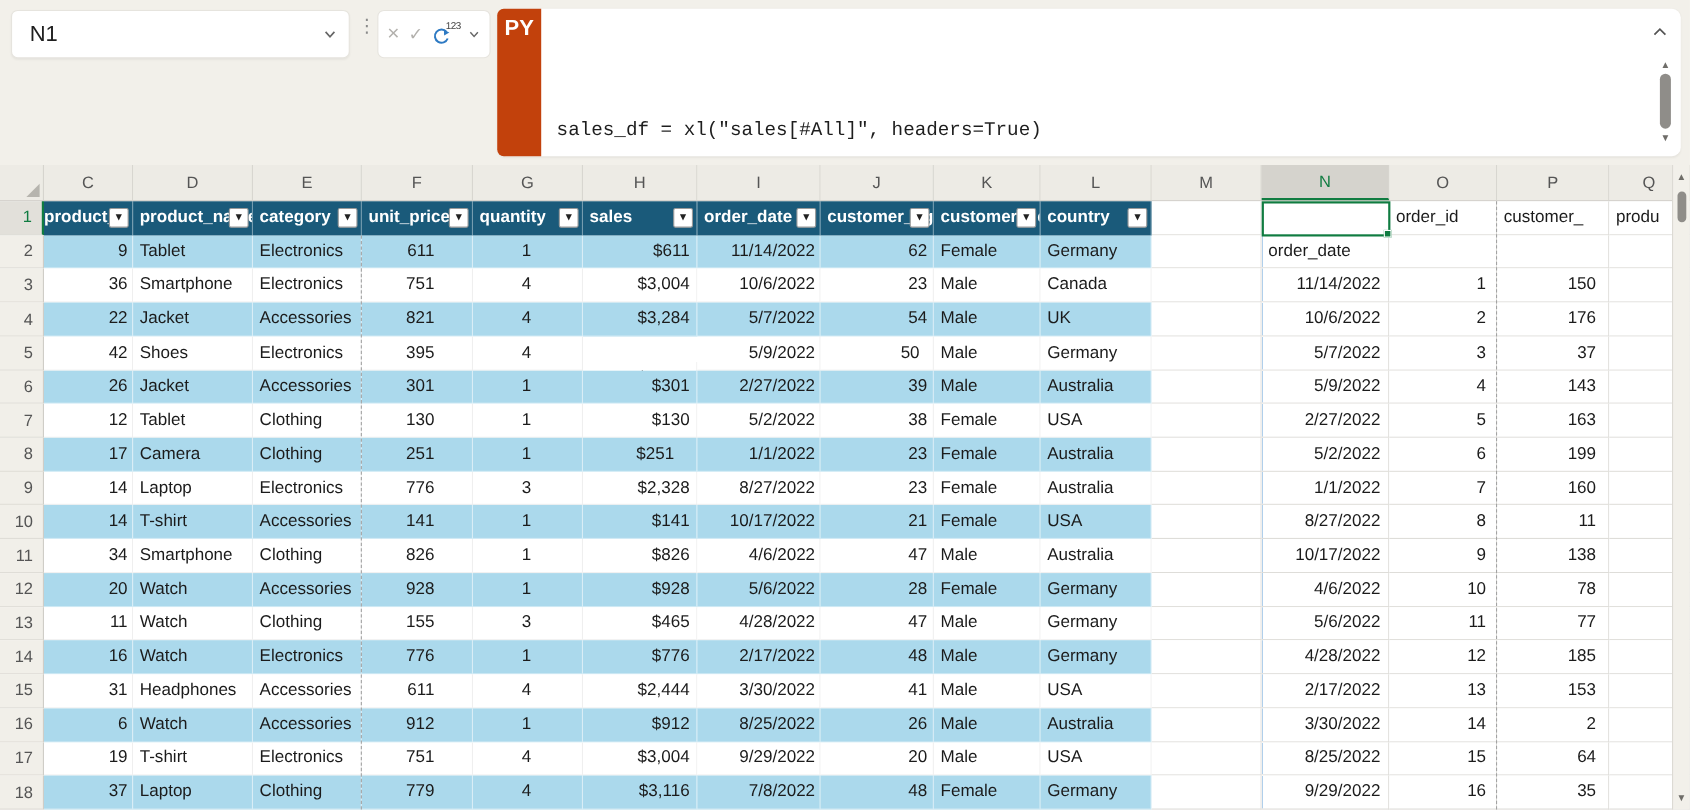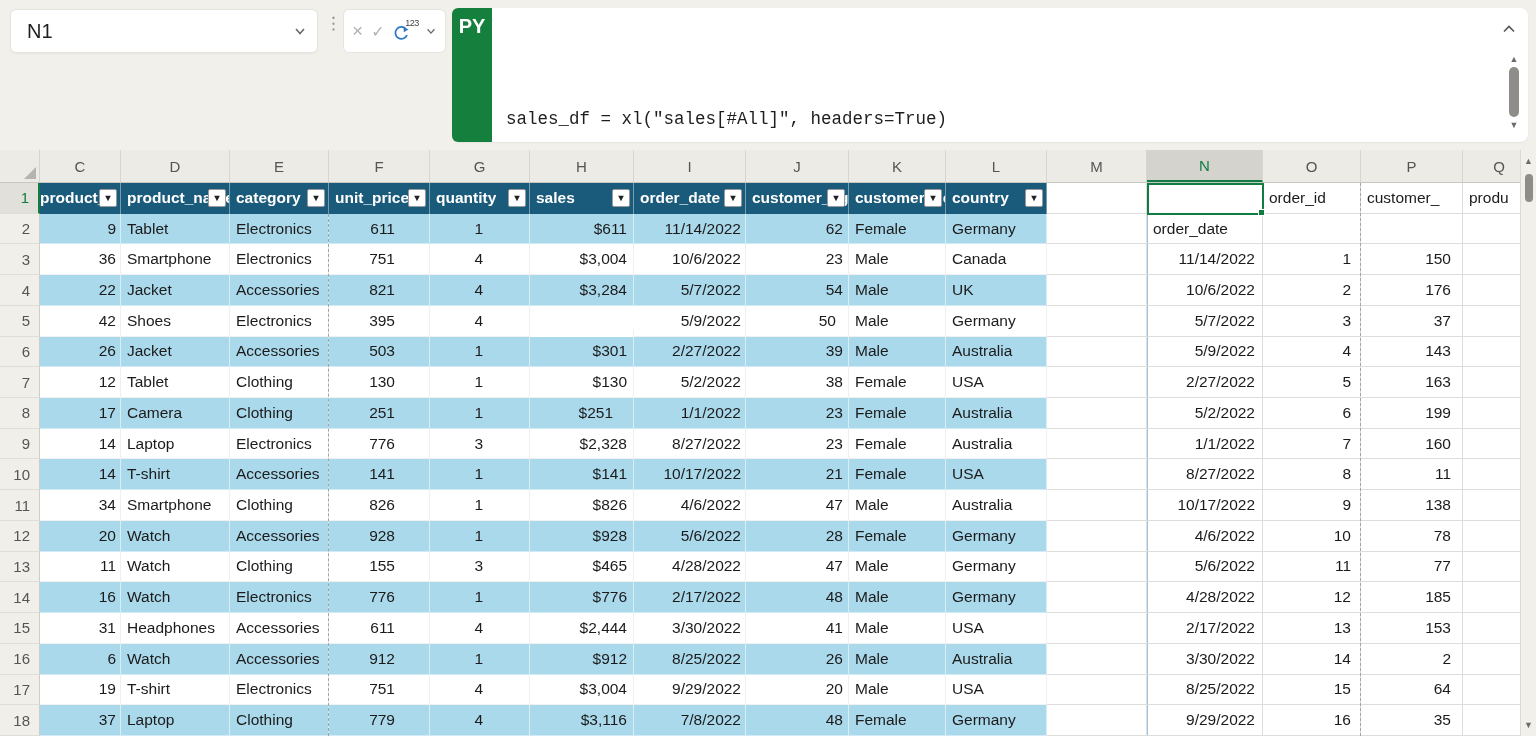--- a/index.html
+++ b/index.html
@@ -15,21 +15,21 @@
   .nbchev { position:absolute; right:10px; top:14px; }
   .dots { position:absolute; left:325px; top:13px; font-size:17px; color:#8a8a8a; line-height:22px; }
   .fxgroup { position:absolute; left:343px; top:9px; width:103px; height:44px; background:#fff;
     border:1px solid #E6E4DE; border-radius:6px; display:flex; align-items:center;
     justify-content:space-evenly; }
   .gicon { color:#B3B1AD; font-size:19px; }
   .outicon { position:relative; width:24px; height:22px; }
   .outicon .sup { position:absolute; right:-2px; top:-2px; font-size:9px; color:#444; letter-spacing:-0.5px; }
   .fxpanel { position:absolute; left:452px; top:8px; width:1076px; height:134px; background:#fff;
     border-radius:8px; box-shadow:0 1px 2px rgba(0,0,0,.05); }
-  .pybadge { position:absolute; left:0; top:0; bottom:0; width:40px; background:#15803d;
+  .pybadge { position:absolute; left:0; top:0; bottom:0; width:40px; background:#c2410c;
     border-radius:6px 0 0 6px; color:#fff; font-weight:700; font-size:20px; text-align:center;
     padding-top:7px; }
   .code { position:absolute; left:54px; top:1px; right:34px; bottom:1px; overflow:hidden;
     font-family:"Liberation Mono", monospace; font-size:17.5px; line-height:44px; color:#1e1e1e;
     white-space:pre; }
   .collapse { position:absolute; right:12px; top:16px; }
   .fxscroll { position:absolute; right:6px; top:46px; bottom:6px; width:16px; display:flex;
     flex-direction:column; align-items:center; }
   .fxscroll .arr { font-size:9px; color:#6F6D69; line-height:10px; }
   .fxscroll .thumb { width:10px; height:50px; background:#8F8D89; border-radius:5px; margin:3px 0; }
@@ -293,21 +293,21 @@
         <div class="cell plain al-right spillL" style="width: 116px; padding-right: 7px;">5/7/2022</div>
         <div class="cell plain al-right" style="width: 98px; padding-right: 9px;">3</div>
         <div class="cell plain al-right" style="width: 102px; padding-right: 11px;">37</div>
         <div class="cell plain al-left" style="width: 73px;"></div>
       </div>
       <div class="gridrow">
         <div class="rownum">6</div>
         <div class="cell band al-right" style="width: 81px; padding-right: 4px;">26</div>
         <div class="cell band al-left" style="width: 109px;">Jacket</div>
         <div class="cell band al-left" style="width: 99px;">Accessories</div>
-        <div class="cell band al-right" style="width: 101px; padding-right: 34px;">503</div>
+        <div class="cell band al-right" style="width: 101px; padding-right: 34px;">301</div>
         <div class="cell band al-right" style="width: 100px; padding-right: 46px;">1</div>
         <div class="cell band al-right" style="width: 104px; padding-right: 6px;">$301</div>
         <div class="cell band al-right" style="width: 112px; padding-right: 4px;">2/27/2022</div>
         <div class="cell band al-right" style="width: 103px; padding-right: 5px;">39</div>
         <div class="cell band al-left" style="width: 97px;">Male</div>
         <div class="cell band al-left" style="width: 101px;">Australia</div>
         <div class="cell plain al-left" style="width: 100px;"></div>
         <div class="cell plain al-right spillL" style="width: 116px; padding-right: 7px;">5/9/2022</div>
         <div class="cell plain al-right" style="width: 98px; padding-right: 9px;">4</div>
         <div class="cell plain al-right" style="width: 102px; padding-right: 11px;">143</div>

